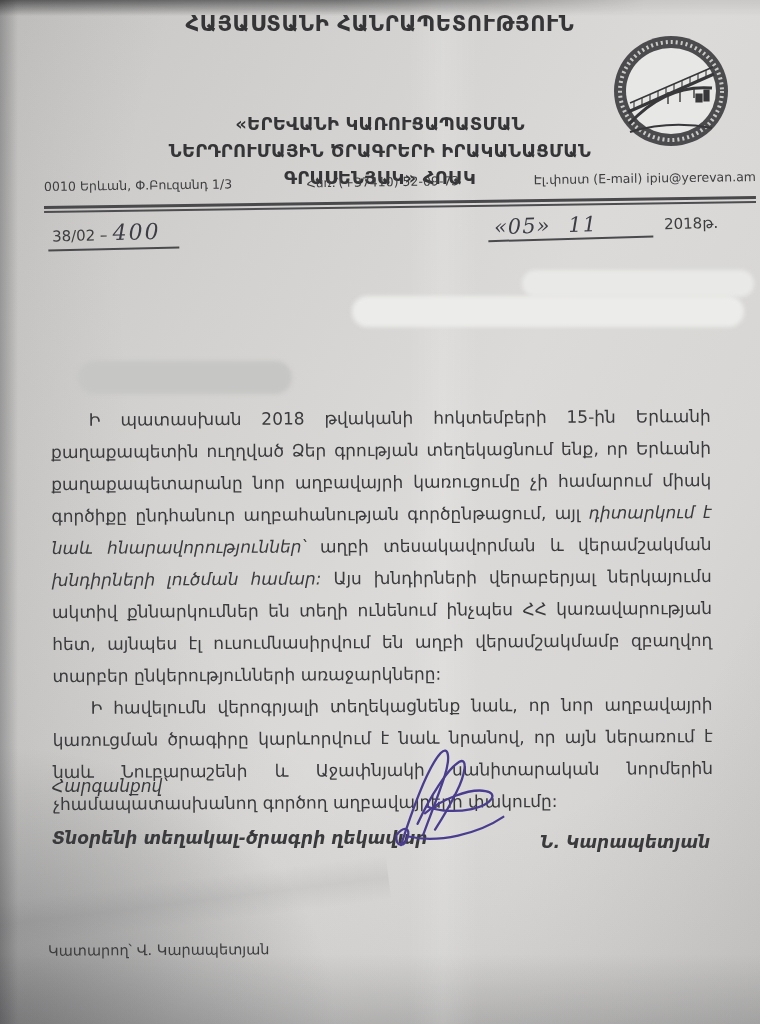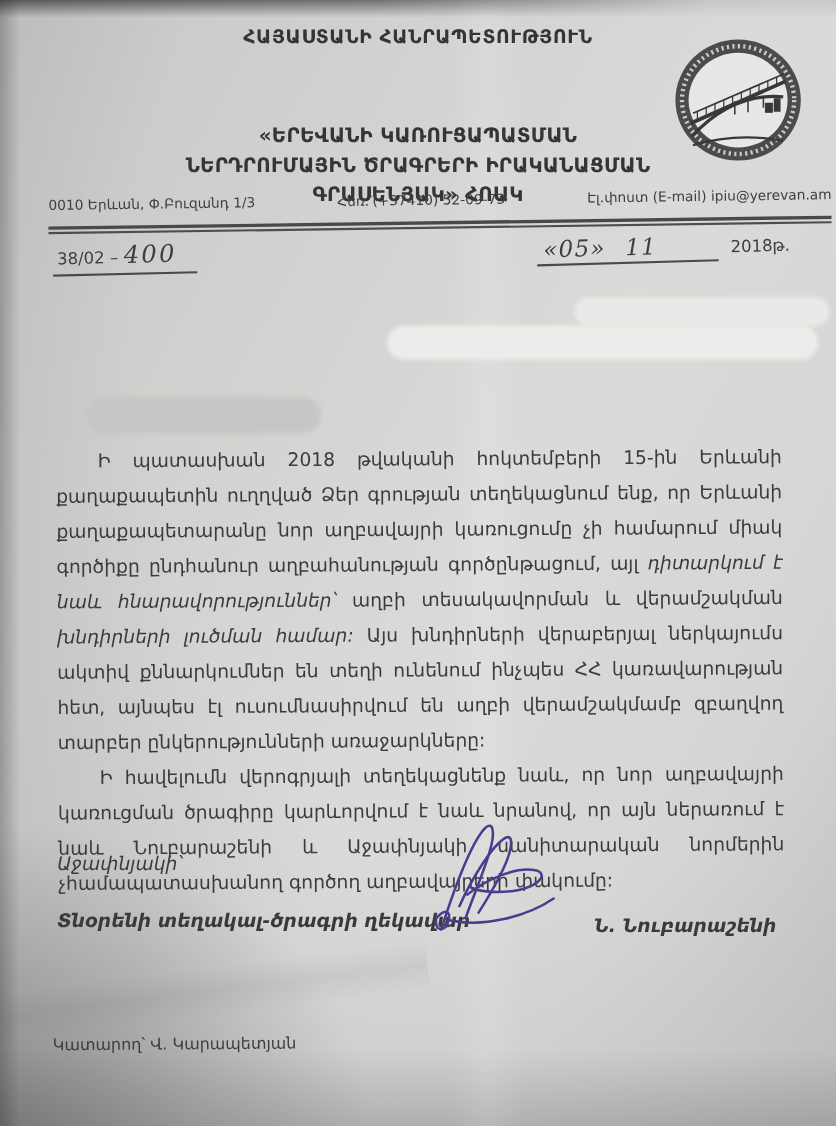--- a/index.html
+++ b/index.html
@@ -29,21 +29,21 @@
     background:radial-gradient(ellipse at 62% 28%, transparent 52%, rgba(70,70,74,.17) 100%); }
   .crease-v { top:0; left:408px; width:70px; height:100%; opacity:.45;
     background:linear-gradient(to right, transparent, rgba(255,255,255,.30) 50%, transparent); }
   .crease-d { left:-30px; top:880px; width:420px; height:46px; opacity:.5;
     transform:rotate(-7deg);
     background:linear-gradient(to bottom, transparent, rgba(90,90,96,.18) 50%, transparent); }
 
   
   .head-line { position:absolute; left:160px; width:440px; text-align:center;
     font-weight:bold; color:#353537; }
-  .head-1 { top:24px;  font-size:17px; letter-spacing:.6px; }
+  .head-1 { top:12px;  font-size:21px; letter-spacing:.6px; }
   .head-2 { top:72px;  font-size:16.5px; letter-spacing:.6px; }
   .head-3 { top:110px; font-size:18px; line-height:27px; letter-spacing:.2px; }
 
   .coa { position:absolute; left:46px; top:32px; }
   .emblem { position:absolute; left:610px; top:32px; }
 
   
   .contact { position:absolute; left:44px; top:174px; width:712px;
     display:flex; justify-content:space-between; align-items:baseline;
     font-size:12.5px; color:#3e3e40; transform:rotate(-0.8deg); }
@@ -147,32 +147,32 @@
 
   <div class="redact r1"></div>
   <div class="redact r2"></div>
   <div class="redact r3"></div>
 
   <div class="body-text">
     <p><span>Ի պատասխան 2018 թվականի հոկտեմբերի 15-ին Երևանի քաղաքապետին ուղղված Ձեր գրության տեղեկացնում ենք, որ Երևանի քաղաքապետարանը նոր աղբավայրի կառուցումը չի համարում միակ գործիքը ընդհանուր աղբահանության գործընթացում, այլ </span><span class="it">դիտարկում է նաև հնարավորություններ՝ </span><span>աղբի տեսակավորման և վերամշակման </span><span class="it">խնդիրների լուծման համար: </span><span>Այս խնդիրների վերաբերյալ ներկայումս ակտիվ քննարկումներ են տեղի ունենում ինչպես ՀՀ կառավարության հետ, այնպես էլ ուսումնասիրվում են աղբի վերամշակմամբ զբաղվող տարբեր ընկերությունների առաջարկները:</span></p>
     <p>Ի հավելումն վերոգրյալի տեղեկացնենք նաև, որ նոր աղբավայրի կառուցման ծրագիրը կարևորվում է նաև նրանով, որ այն ներառում է նաև Նուբարաշենի և Աջափնյակի սանիտարական նորմերին չհամապատասխանող գործող աղբավայրերի փակումը:</p>
   </div>
 
-  <div class="sal">Աջափնյակի՝</div>
+  <div class="sal">Հարգանքով՝</div>
   <div class="title">Տնօրենի տեղակալ-ծրագրի ղեկավար</div>
 
   <div class="sig">
     <svg width="142" height="108" viewBox="0 0 142 108">
       <g stroke="#4a3d8f" fill="none" stroke-width="2.3" stroke-linecap="round">
         <path d="M26 98 C38 68 58 22 72 9 C80 2 82 13 74 33 C66 53 55 75 49 89"></path>
         <path d="M44 78 C58 52 78 25 90 19 C99 15 95 32 85 49 C77 63 67 77 61 85"></path>
         <path d="M52 68 C70 55 98 46 114 50 C127 53 120 64 99 67 C83 69 66 67 56 62"></path>
         <path d="M22 88 C30 79 37 81 33 91 C29 101 20 99 22 89"></path>
         <path d="M34 90 C64 99 104 92 130 77"></path>
       </g>
     </svg>
   </div>
 
-  <div class="name">Ն. Նուբարաշենի</div>
+  <div class="name">Ն. Կարապետյան</div>
 
   <div class="executor">Կատարող՝ Վ. Կարապետյան</div>
 
 </div>
 
 </body></html>

